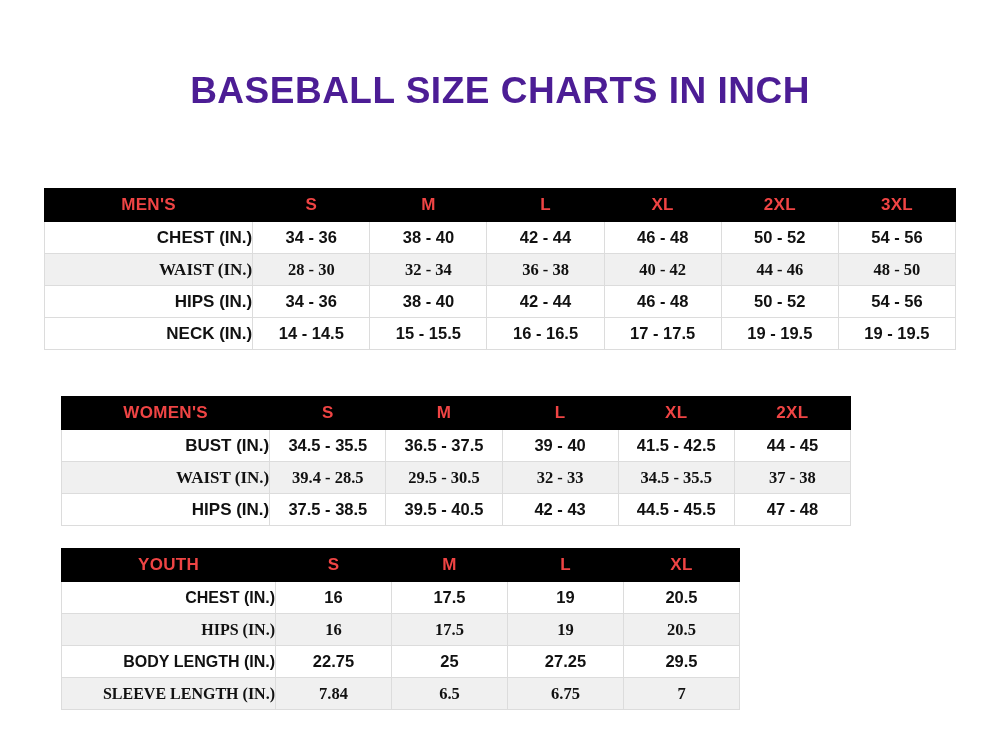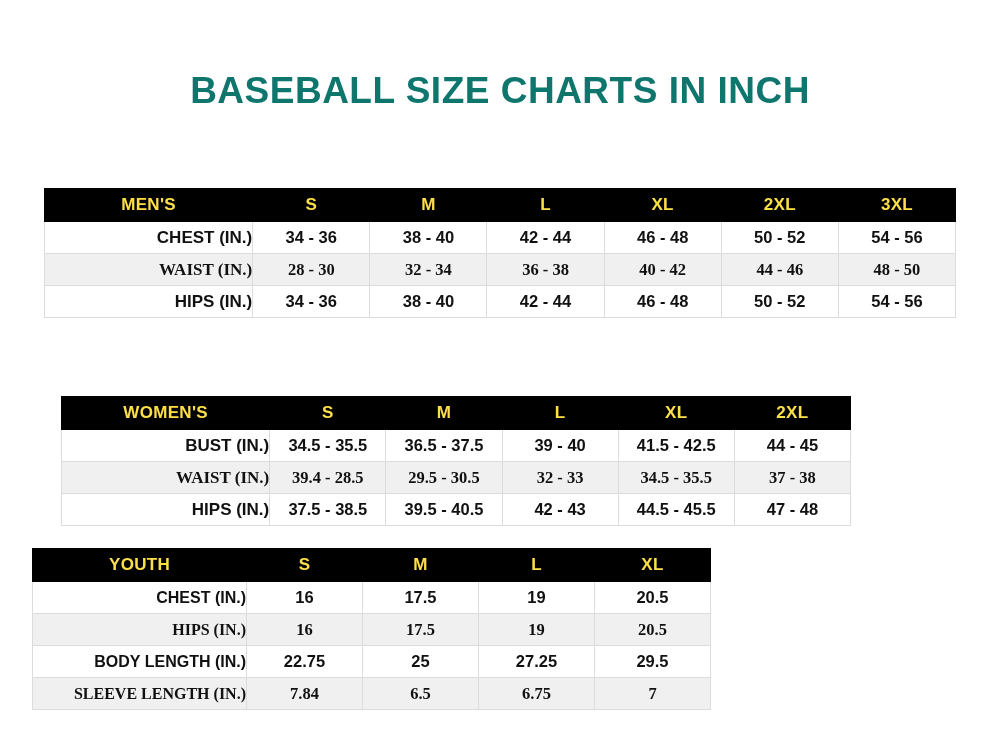--- a/index.html
+++ b/index.html
@@ -23,21 +23,21 @@
   }
   .title {
     position: absolute;
     top: 70px;
     left: 0;
     width: 1000px;
     text-align: center;
     font-size: 37px;
     font-weight: bold;
     letter-spacing: 0.5px;
-    color: #0f766e;
+    color: #4c1d95;
     font-family: "Liberation Sans", sans-serif;
   }
 
   .table-block {
     position: absolute;
     border-collapse: collapse;
     table-layout: fixed;
     font-family: "Liberation Sans", sans-serif;
   }
 
@@ -48,21 +48,21 @@
     font-size: 16.5px;
     color: #111111;
     padding: 0;
     height: 31px;
     background: #ffffff;
     white-space: nowrap;
   }
 
   .table-block thead td {
     background: #000000;
-    color: #fde047;
+    color: #ef4444;
     border: 1px solid #000000;
     height: 32px;
     font-size: 17px;
     letter-spacing: 0.3px;
   }
   .table-block thead td.label-head {
     text-align: center;
   }
 
   .table-block tbody tr.alt td {
@@ -92,21 +92,21 @@
     top: 396px;
     left: 61px;
     width: 790px;
   }
   #womens-table col.c0 { width: 208px; }
   #womens-table col.cx { width: 116px; }
 
   
   #youth-table {
     top: 548px;
-    left: 32px;
+    left: 61px;
     width: 678px;
   }
   #youth-table col.c0 { width: 214px; }
   #youth-table col.cx { width: 116px; }
 
   #youth-table tbody td.rowlabel { font-size: 16px; }
 </style>
 </head>
 <body>
 
@@ -156,20 +156,29 @@
       </tr>
       <tr>
         <td class="rowlabel">HIPS (IN.)</td>
         <td>34 - 36</td>
         <td>38 - 40</td>
         <td>42 - 44</td>
         <td>46 - 48</td>
         <td>50 - 52</td>
         <td>54 - 56</td>
       </tr>
+      <tr>
+        <td class="rowlabel">NECK (IN.)</td>
+        <td>14 - 14.5</td>
+        <td>15 - 15.5</td>
+        <td>16 - 16.5</td>
+        <td>17 - 17.5</td>
+        <td>19 - 19.5</td>
+        <td>19 - 19.5</td>
+      </tr>
     </tbody>
   </table>
 
   <table class="table-block" id="womens-table">
     <colgroup>
       <col class="c0">
         <col class="cx">
         <col class="cx">
         <col class="cx">
         <col class="cx">

